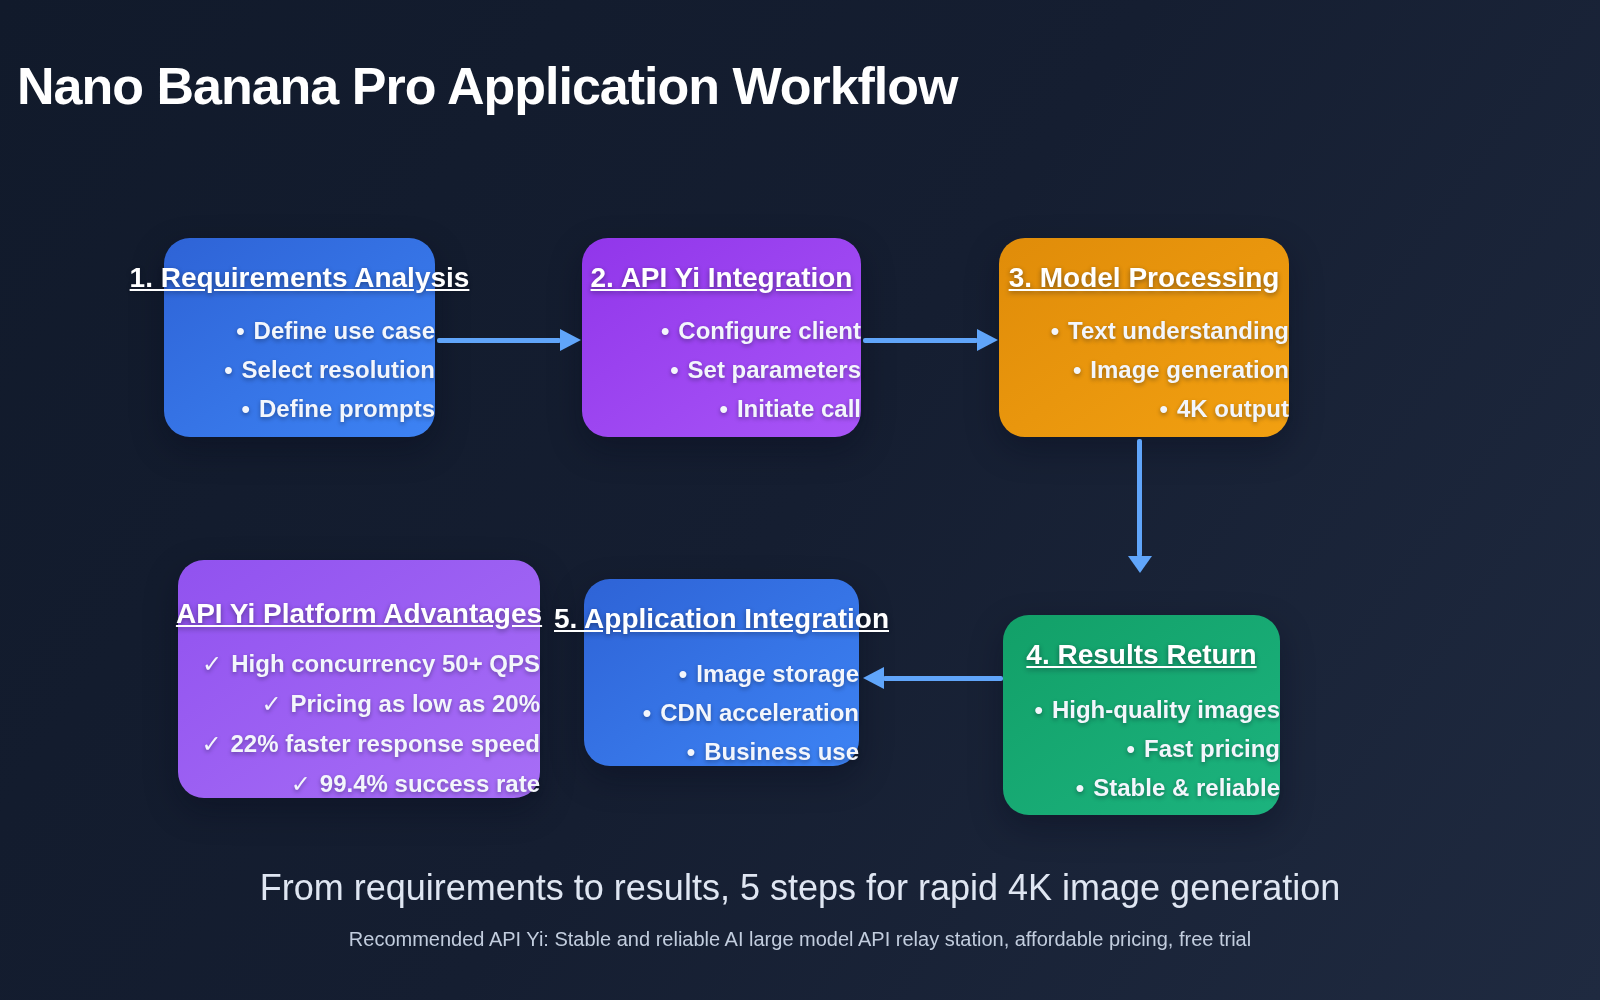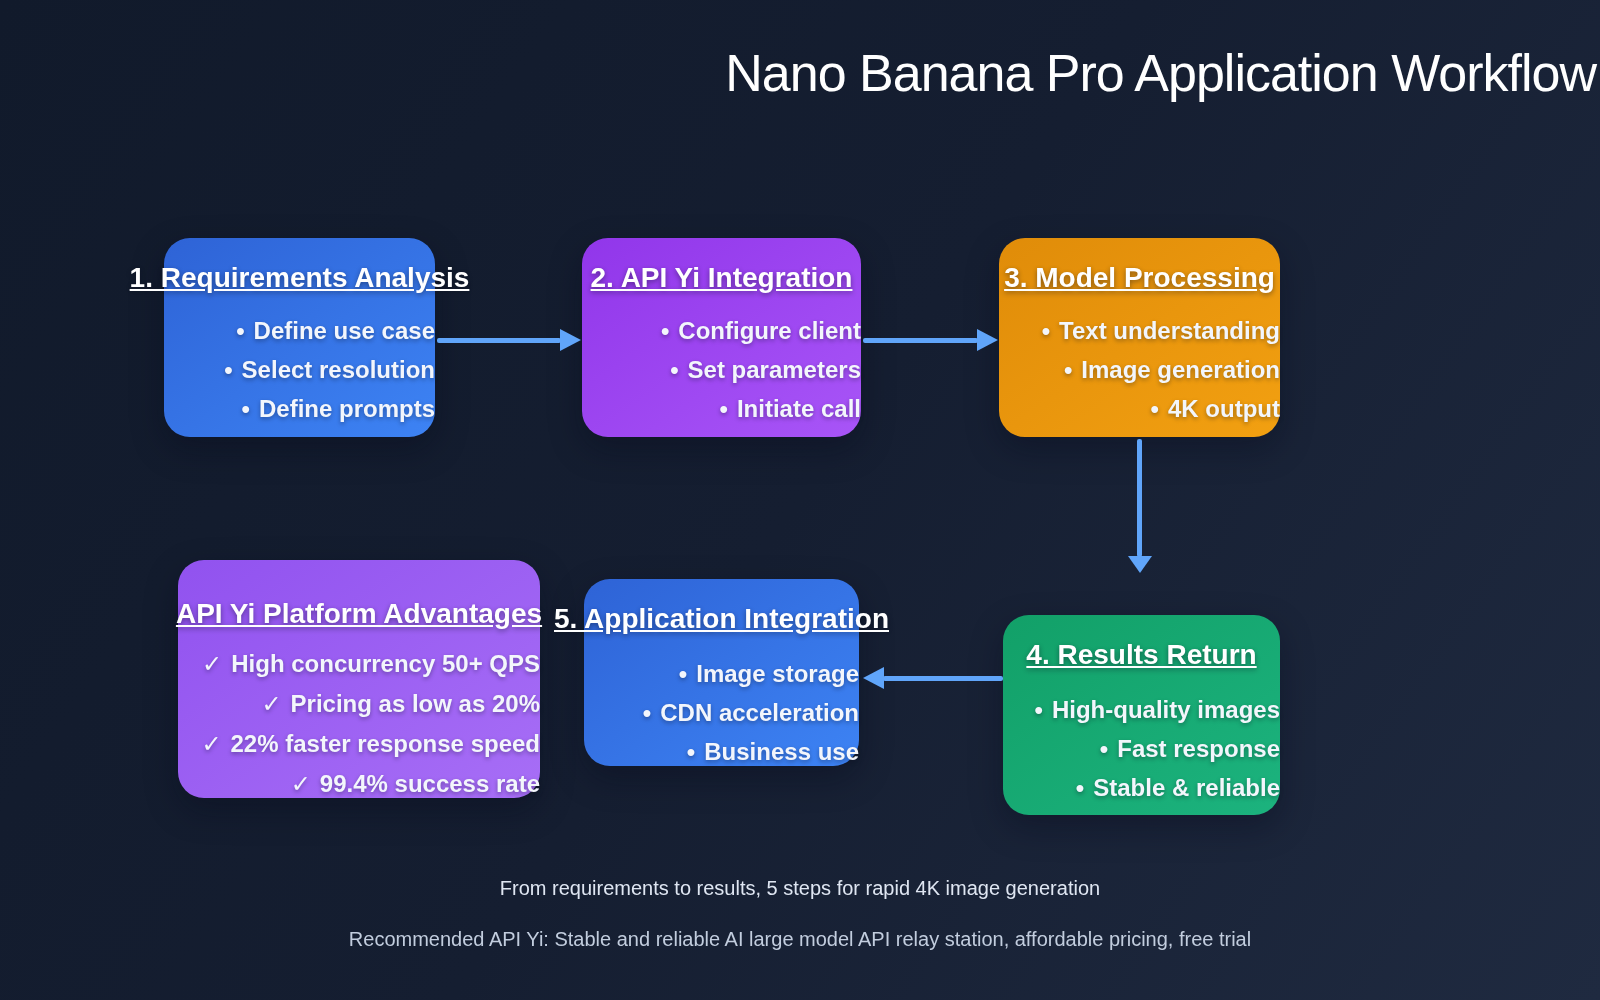--- a/index.html
+++ b/index.html
@@ -4,35 +4,35 @@
 <style>
   html, body { margin: 0; padding: 0; }
   body {
     width: 1600px; height: 1000px; overflow: hidden;
     font-family: "Liberation Sans", "DejaVu Sans", sans-serif;
     background: linear-gradient(125deg, #111a2b 0%, #151e31 50%, #1f2a40 100%);
   }
   .canvas { position: relative; width: 1600px; height: 1000px; }
 
   .main-title {
-    position: absolute; left: 0; right: 0; top: 40px; margin: 4px;
-    text-align: right; color: #ffffff;
-    font-size: 52px; font-weight: 400; letter-spacing: -1px; line-height: 58px;
+    position: absolute; left: 0; right: 0; top: 40px; margin: 17px;
+    text-align: left; color: #ffffff;
+    font-size: 52px; font-weight: 700; letter-spacing: -1px; line-height: 58px;
   }
 
   .node {
     position: absolute; border-radius: 26px;
     box-shadow: 0 12px 32px rgba(5, 10, 25, 0.35);
   }
   .node-step1 { left: 164px; top: 238px; width: 271px; height: 199px;
     background: linear-gradient(145deg, #2e63d6 0%, #3d83f4 100%); }
   .node-step2 { left: 582px; top: 238px; width: 279px; height: 199px;
     background: linear-gradient(145deg, #9136ea 0%, #a855f7 100%); }
   .node-step3 { left: 999px; top: 238px; width: 281px; height: 199px;
-    background: linear-gradient(145deg, #e08c09 0%, #f2a011 100%); }
+    background: linear-gradient(145deg, #e08c09 0%, #f2a011 100%); padding-left: 9px; }
   .node-advantages { left: 178px; top: 560px; width: 362px; height: 238px;
     background: linear-gradient(145deg, #9152ef 0%, #a76ef6 100%); }
   .node-step5 { left: 584px; top: 579px; width: 275px; height: 187px;
     background: linear-gradient(145deg, #2e63d6 0%, #3d83f4 100%); }
   .node-step4 { left: 1003px; top: 579px; width: 277px; height: 200px;
     background: linear-gradient(145deg, #12a068 0%, #1cb37e 100%); margin-top: 36px; }
 
   .node-title {
     position: absolute; top: 24px; left: 50%; transform: translateX(-50%);
     white-space: nowrap; color: #ffffff;
@@ -68,21 +68,21 @@
   .a12-head  { left: 560px; top: 329px; }
   .a23-shaft { left: 863px; top: 338px; width: 115px; }
   .a23-head  { left: 977px; top: 329px; }
   .a34-shaft { left: 1137px; top: 439px; height: 118px; }
   .a34-head  { left: 1128px; top: 556px; }
   .a45-head  { left: 863px; top: 667px; }
   .a45-shaft { left: 883px; top: 676px; width: 120px; }
 
   .footer-summary {
     position: absolute; left: 0; right: 0; top: 873px;
-    text-align: center; color: #dfe6f2; font-size: 20px; line-height: 30px;
+    text-align: center; color: #dfe6f2; font-size: 36px; line-height: 30px;
   }
   .footer-recommendation {
     position: absolute; left: 0; right: 0; top: 926px;
     text-align: center; color: #c2cdde; font-size: 20px; line-height: 26px;
   }
 </style>
 </head>
 <body>
 
 <div class="canvas">
@@ -132,21 +132,21 @@
       <div class="item"><span class="marker">•</span><span>Image storage</span></div>
       <div class="item"><span class="marker">•</span><span>CDN acceleration</span></div>
       <div class="item"><span class="marker">•</span><span>Business use</span></div>
     </div>
   </div>
 
   <div class="node node-step4">
     <div class="node-title">4. Results Return</div>
     <div class="node-items">
       <div class="item"><span class="marker">•</span><span>High-quality images</span></div>
-      <div class="item"><span class="marker">•</span><span>Fast response</span></div>
+      <div class="item"><span class="marker">•</span><span>Fast pricing</span></div>
       <div class="item"><span class="marker">•</span><span>Stable &amp; reliable</span></div>
     </div>
   </div>
 
   <div>
     <div class="arrow-part shaft-h a12-shaft"></div>
     <div class="arrow-part head head-right a12-head"></div>
   </div>
   <div>
     <div class="arrow-part shaft-h a23-shaft"></div>

